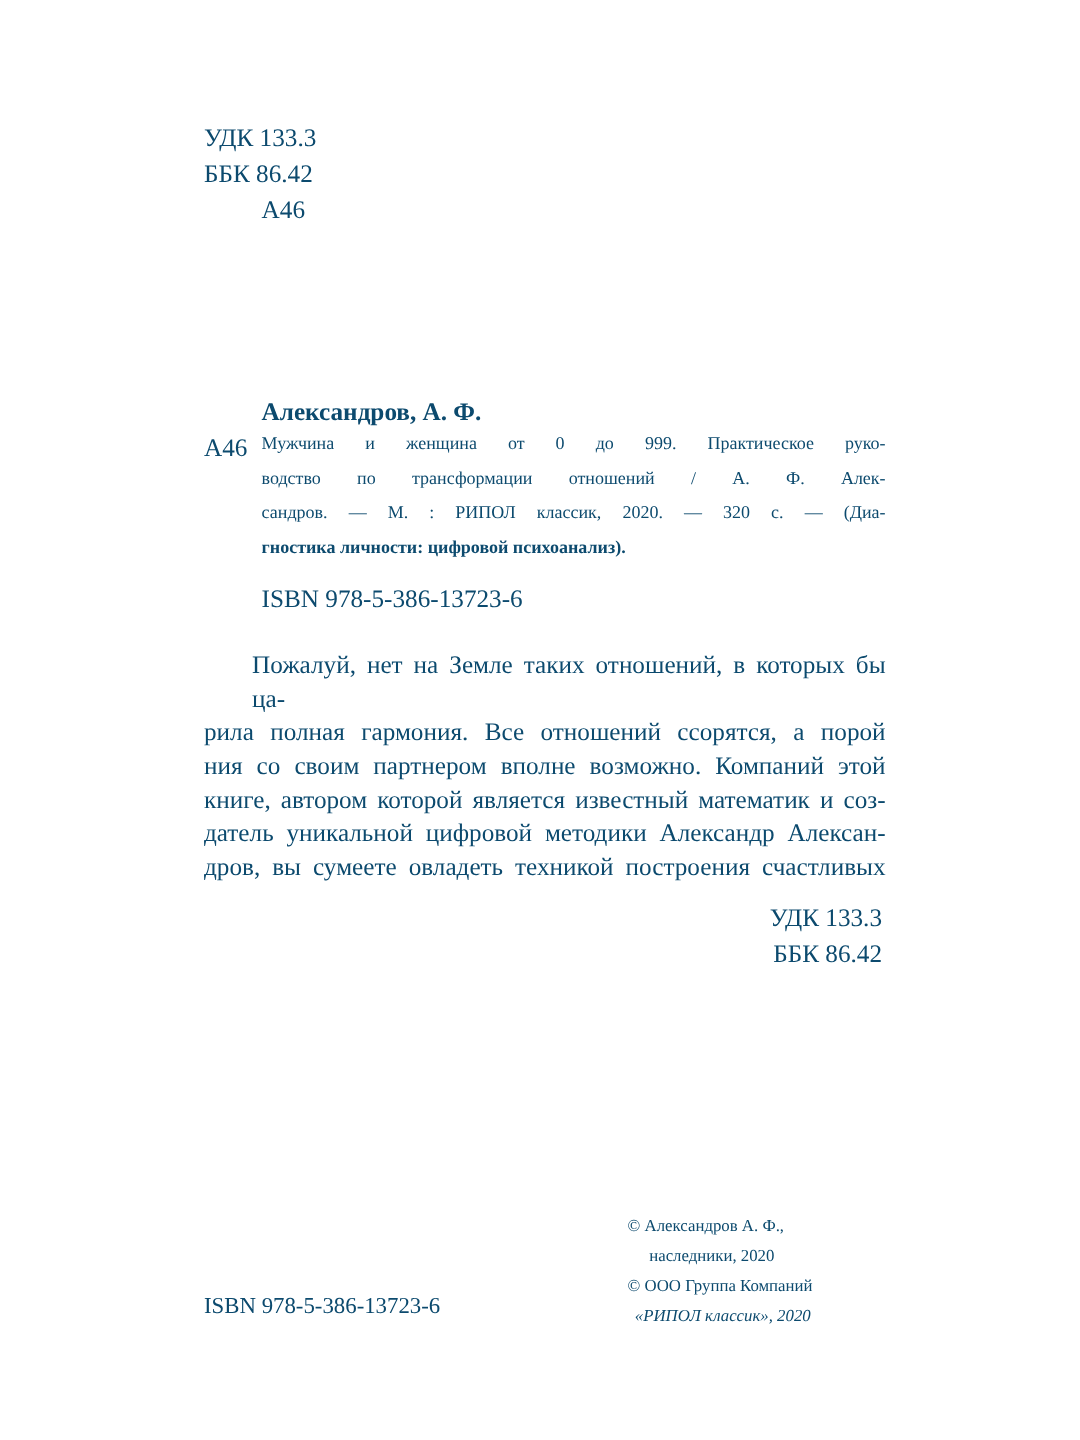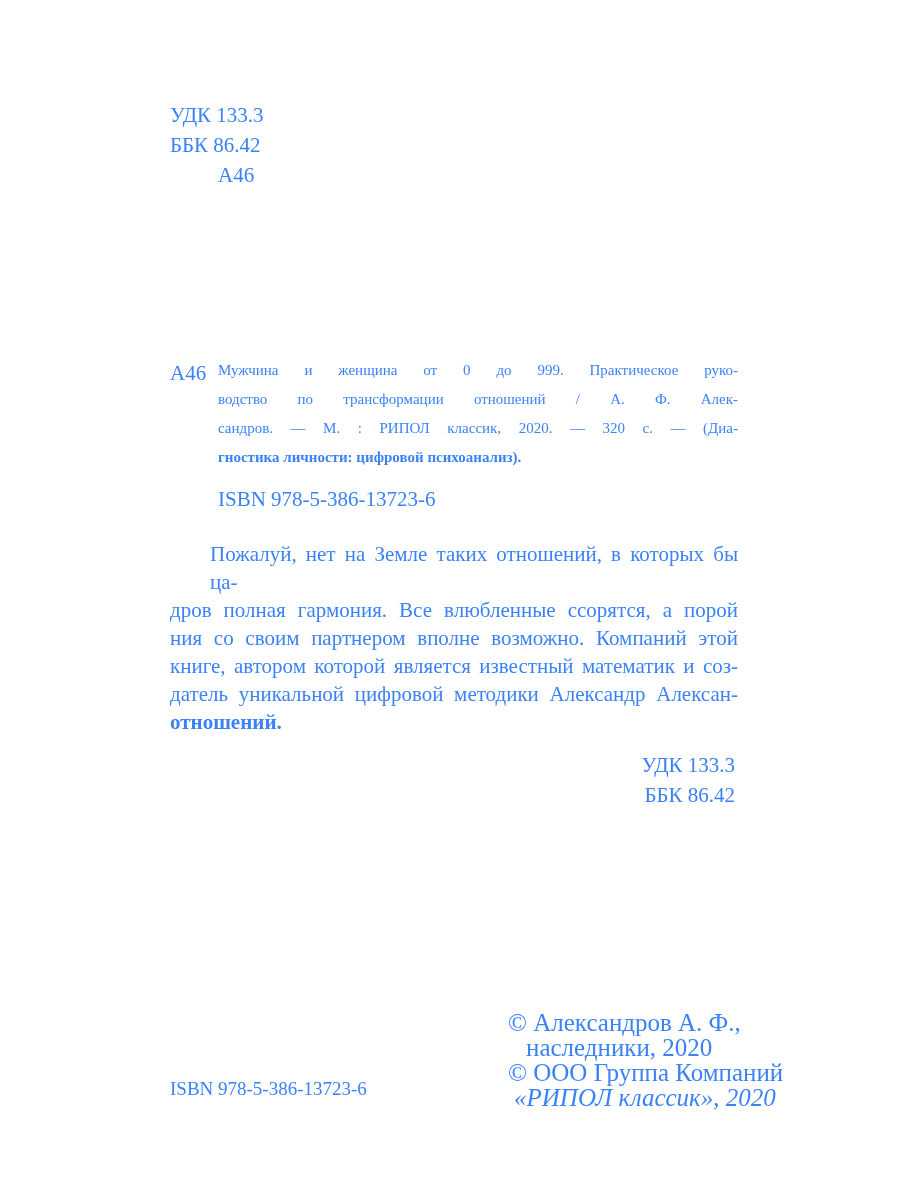--- a/index.html
+++ b/index.html
@@ -5,21 +5,21 @@
   html, body {
     margin: 0;
     padding: 0;
     background: #ffffff;
   }
   .page {
     position: relative;
     width: 900px;
     height: 1200px;
     background: #ffffff;
-    color: #3b82f6;
+    color: #0c4a6e;
     font-family: "Liberation Serif", "DejaVu Serif", serif;
     overflow: hidden;
   }
   
   .top-codes {
     position: absolute;
     left: 170px;
     top: 100px;
     font-size: 21px;
     line-height: 30px;
@@ -84,23 +84,23 @@
     position: absolute;
     right: 165px;
     top: 750px;
     font-size: 21px;
     line-height: 30px;
     text-align: right;
   }
   
   .copyright {
     position: absolute;
-    left: 508px;
+    left: 523px;
     top: 1010px;
-    font-size: 25px;
+    font-size: 14px;
     line-height: 25px;
   }
   .copyright .cr-indent-1 { padding-left: 18px; }
   .copyright .cr-indent-2 { padding-left: 6px; font-style: italic; }
   
   .isbn-bottom {
     position: absolute;
     left: 170px;
     top: 1078px;
     font-size: 19px;
@@ -110,38 +110,39 @@
 <body>
 
 <div class="page">
 
   <div class="top-codes">
     <div>УДК 133.3</div>
     <div>ББК 86.42</div>
     <div class="code-indent">А46</div>
   </div>
 
+  <div class="author">Александров, А. Ф.</div>
 
   <div class="biblio-code">А46</div>
   <div class="biblio">
     <div class="jline">Мужчина и женщина от 0 до 999. Практическое руко-</div>
     <div class="jline">водство по трансформации отношений / А. Ф. Алек-</div>
     <div class="jline">сандров. — М. : РИПОЛ классик, 2020. — 320 с. — (Диа-</div>
     <div class="jline last">гностика личности: цифровой психоанализ).</div>
   </div>
 
   <div class="isbn-line">ISBN 978-5-386-13723-6</div>
 
   <div class="annotation">
     <div class="jline first">Пожалуй, нет на Земле таких отношений, в которых бы ца-</div>
-    <div class="jline">дров полная гармония. Все влюбленные ссорятся, а порой</div>
+    <div class="jline">рила полная гармония. Все отношений ссорятся, а порой</div>
     <div class="jline">ния со своим партнером вполне возможно. Компаний этой</div>
     <div class="jline">книге, автором которой является известный математик и соз-</div>
     <div class="jline">датель уникальной цифровой методики Александр Алексан-</div>
-    <div class="jline last">отношений.</div>
+    <div class="jline">дров, вы сумеете овладеть техникой построения счастливых</div>
   </div>
 
   <div class="footer-codes">
     <div>УДК 133.3</div>
     <div>ББК 86.42</div>
   </div>
 
   <div class="copyright">
     <div>© Александров А. Ф.,</div>
     <div class="cr-indent-1">наследники, 2020</div>

